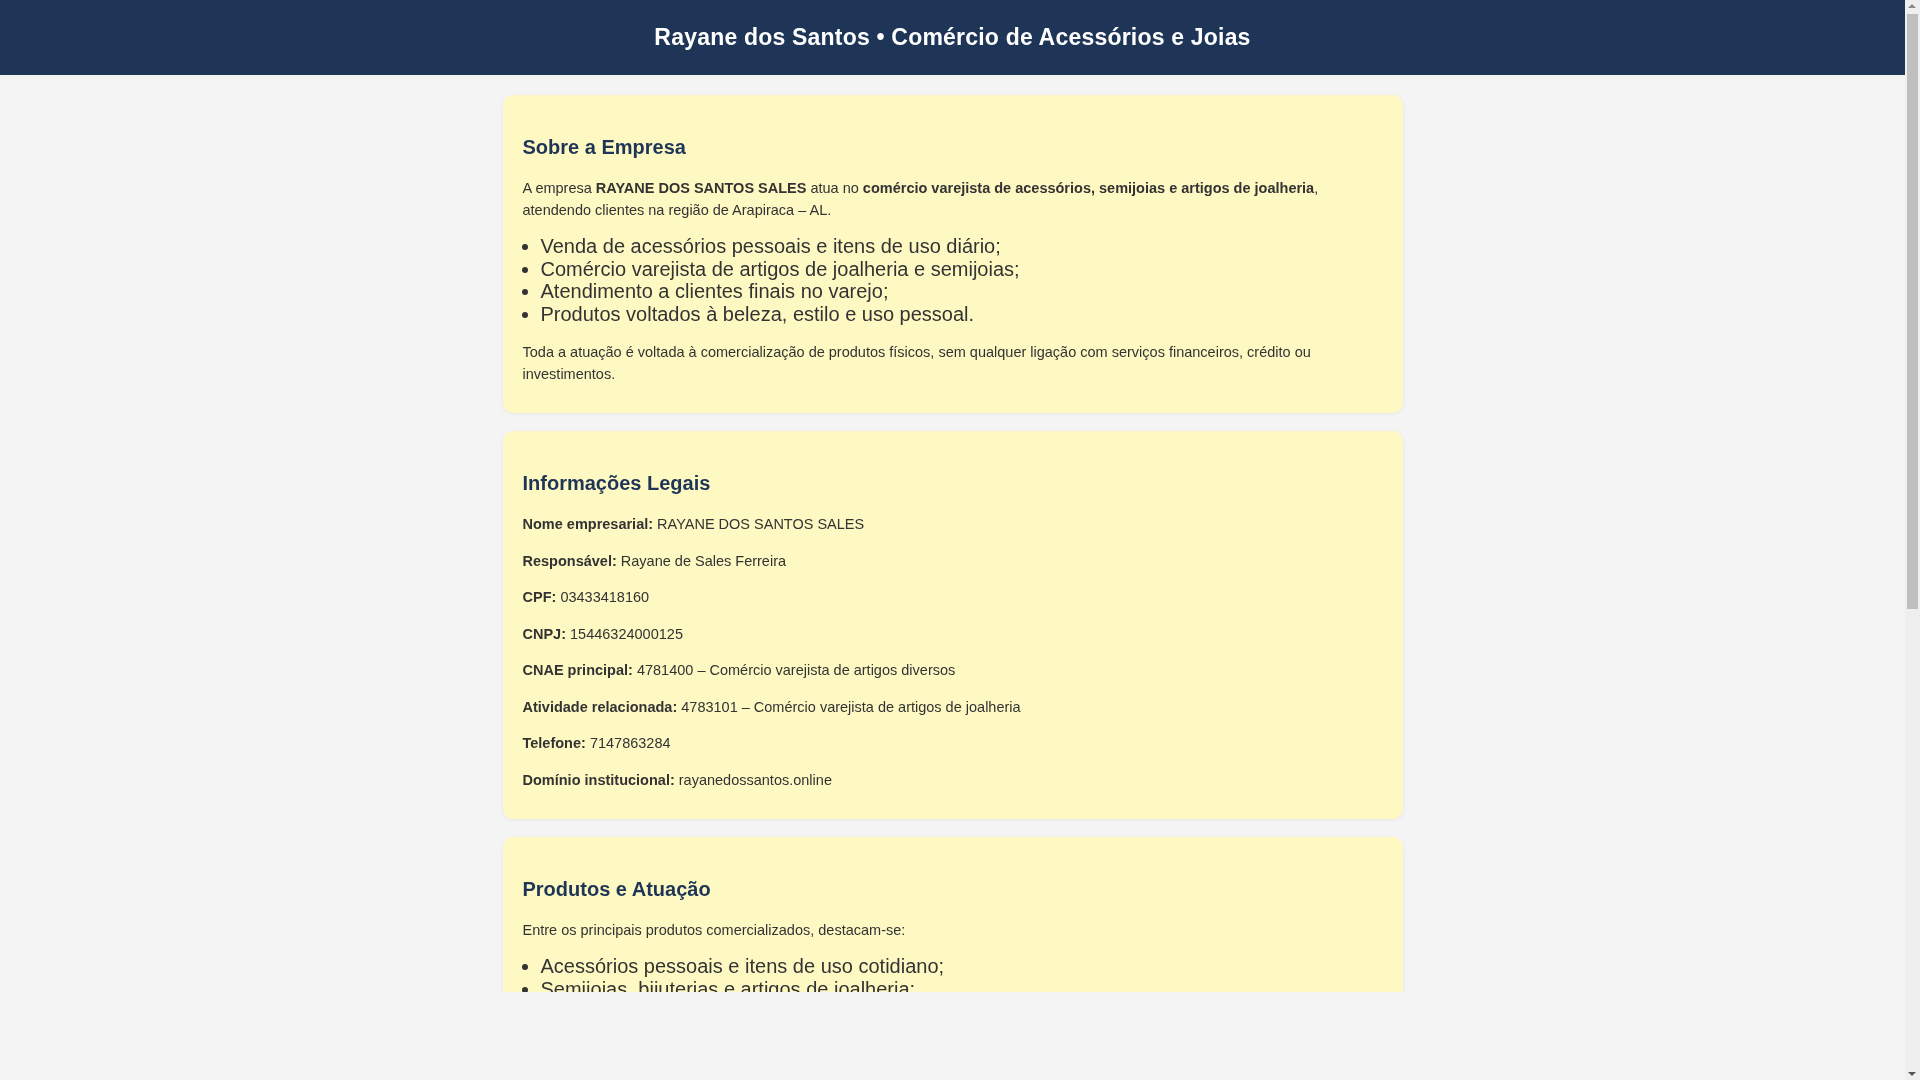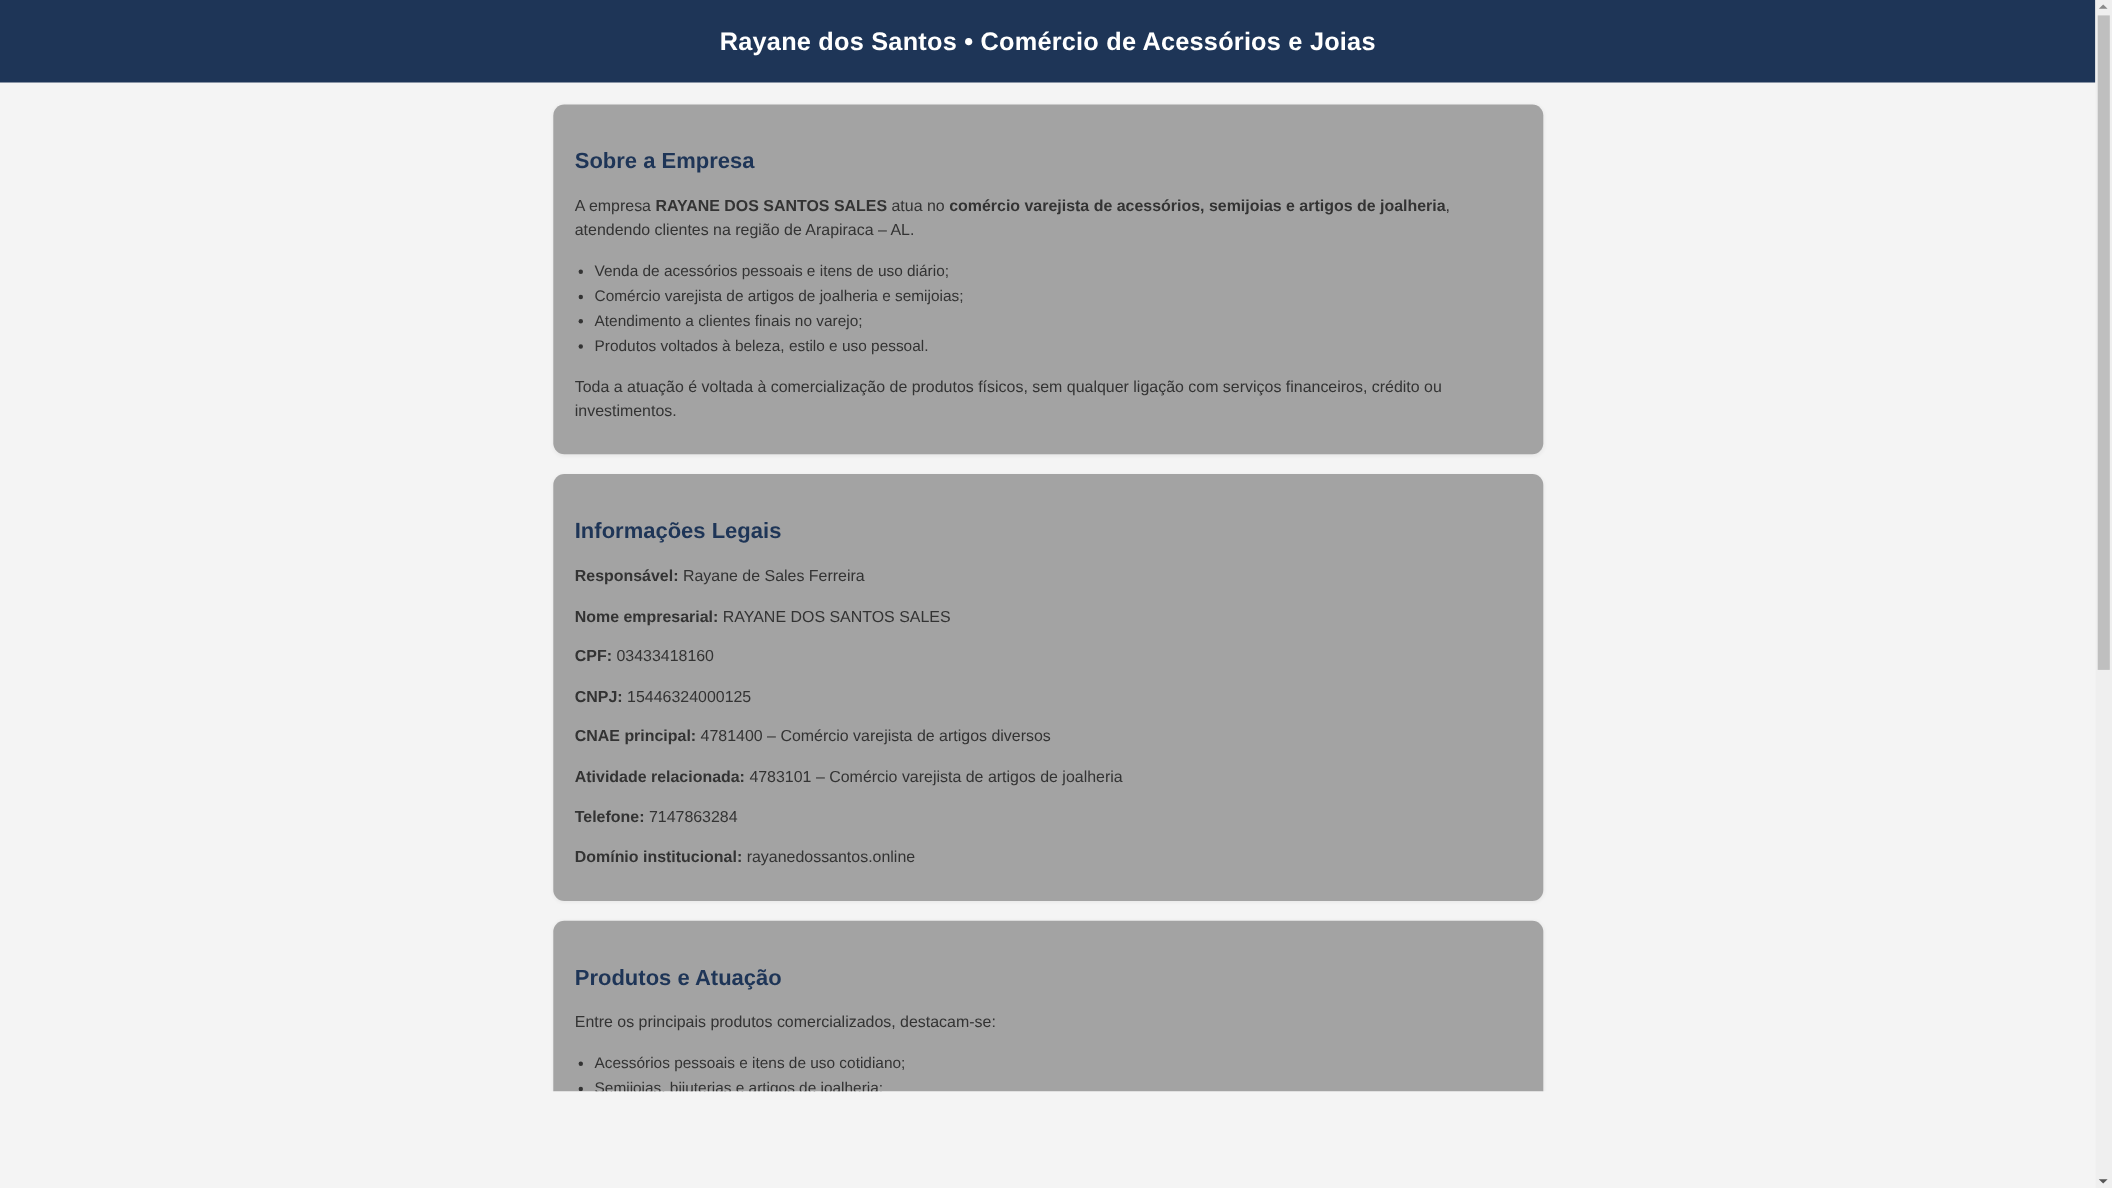--- a/index.html
+++ b/index.html
@@ -10,31 +10,31 @@
     color:#333; position:relative;
   }
   .page { position:absolute; left:0; top:0; width:1905px; height:992px; overflow:hidden; }
   header {
     height:75px; background:#1e3557; color:#fff;
     display:flex; align-items:center; justify-content:center;
   }
   header h1 { margin:0; font-size:23px; font-weight:bold; letter-spacing:0.2px; }
   main { width:900px; margin:20px auto 0; }
   .card {
-    background:#a3a3a3; border-radius:10px;
+    background:#fef9c3; border-radius:10px;
     box-shadow:0 1px 4px rgba(0,0,0,0.06);
     padding:20px 20px 14px; margin-bottom:18px;
   }
   .card h2 {
     color:#1e3557; font-size:20px; font-weight:bold;
     margin:21px 0 18px;
   }
   .card p { font-size:14.5px; line-height:22px; margin:16px 0 14px; }
   .card ul { margin:0 0 14px; padding-left:18px; }
-  .card li { font-size:14px; line-height:22.5px; }
+  .card li { font-size:20px; line-height:22.5px; }
   .card b { color:#333; }
   .info p { margin:0 0 14px; line-height:22.5px; }
   .scrollbar {
     position:absolute; right:0; top:0; width:15px; height:1080px; background:#efefef;
   }
   .sb-up, .sb-down { position:absolute; left:3px; width:0; height:0; border-left:4px solid transparent; border-right:4px solid transparent; }
   .sb-up { top:4px; border-bottom:4px solid #8a8a8a; }
   .sb-down { bottom:4px; border-top:4px solid #555; }
   .sb-thumb { position:absolute; left:2px; top:14px; width:11px; height:595px; background:#bfbfbf; }
 </style>
@@ -54,22 +54,22 @@
         <li>Venda de acessórios pessoais e itens de uso diário;</li>
         <li>Comércio varejista de artigos de joalheria e semijoias;</li>
         <li>Atendimento a clientes finais no varejo;</li>
         <li>Produtos voltados à beleza, estilo e uso pessoal.</li>
       </ul>
       <p>Toda a atuação é voltada à comercialização de produtos físicos, sem qualquer ligação com serviços financeiros, crédito ou investimentos.</p>
     </section>
 
     <section class="card info">
       <h2>Informações Legais</h2>
+      <p><b>Nome empresarial:</b> <span>RAYANE DOS SANTOS SALES</span></p>
       <p><b>Responsável:</b> <span>Rayane de Sales Ferreira</span></p>
-      <p><b>Nome empresarial:</b> <span>RAYANE DOS SANTOS SALES</span></p>
       <p><b>CPF:</b> <span>03433418160</span></p>
       <p><b>CNPJ:</b> <span>15446324000125</span></p>
       <p><b>CNAE principal:</b> <span>4781400 – Comércio varejista de artigos diversos</span></p>
       <p><b>Atividade relacionada:</b> <span>4783101 – Comércio varejista de artigos de joalheria</span></p>
       <p><b>Telefone:</b> <span>7147863284</span></p>
       <p><b>Domínio institucional:</b> <span>rayanedossantos.online</span></p>
     </section>
 
     <section class="card">
       <h2>Produtos e Atuação</h2>

